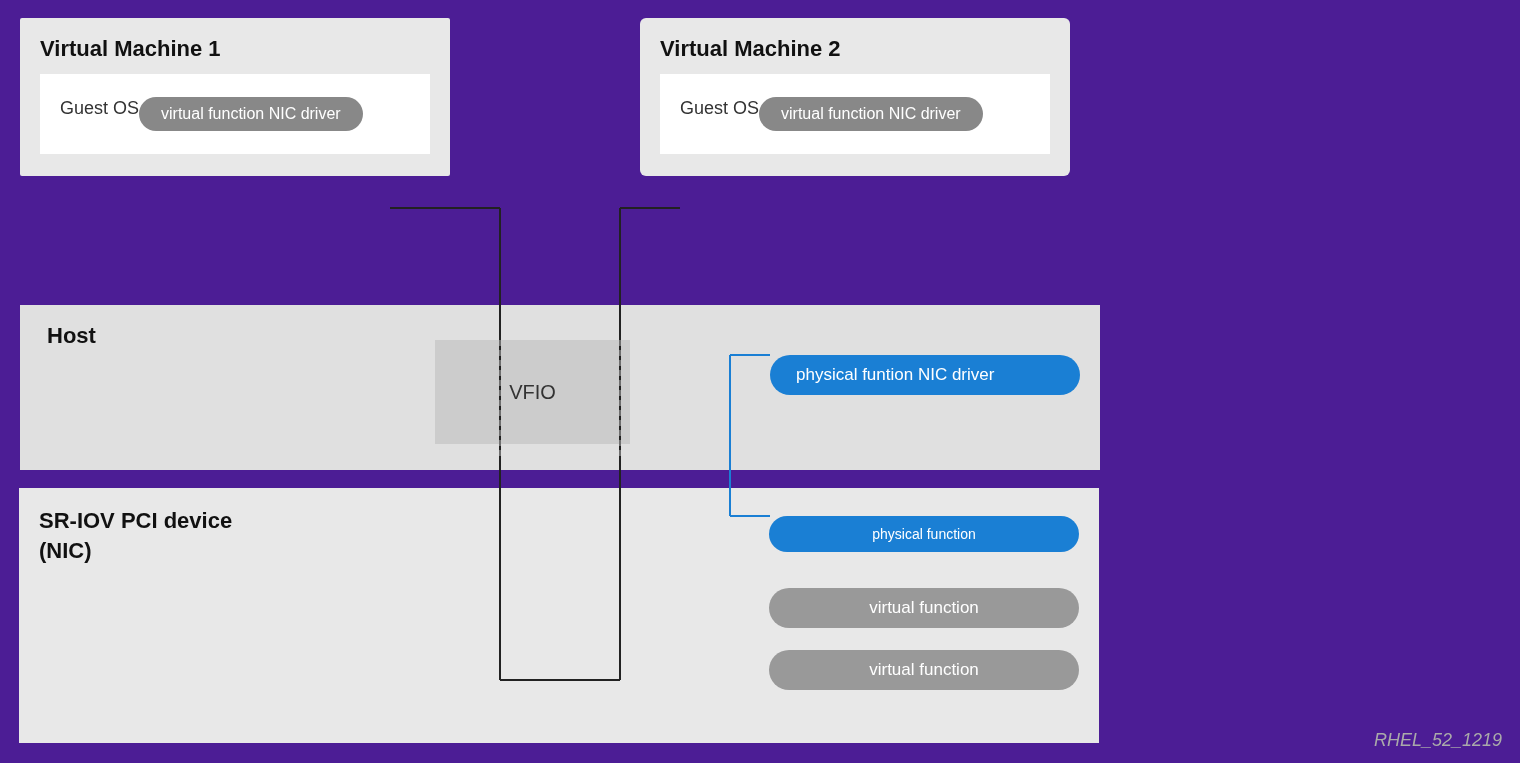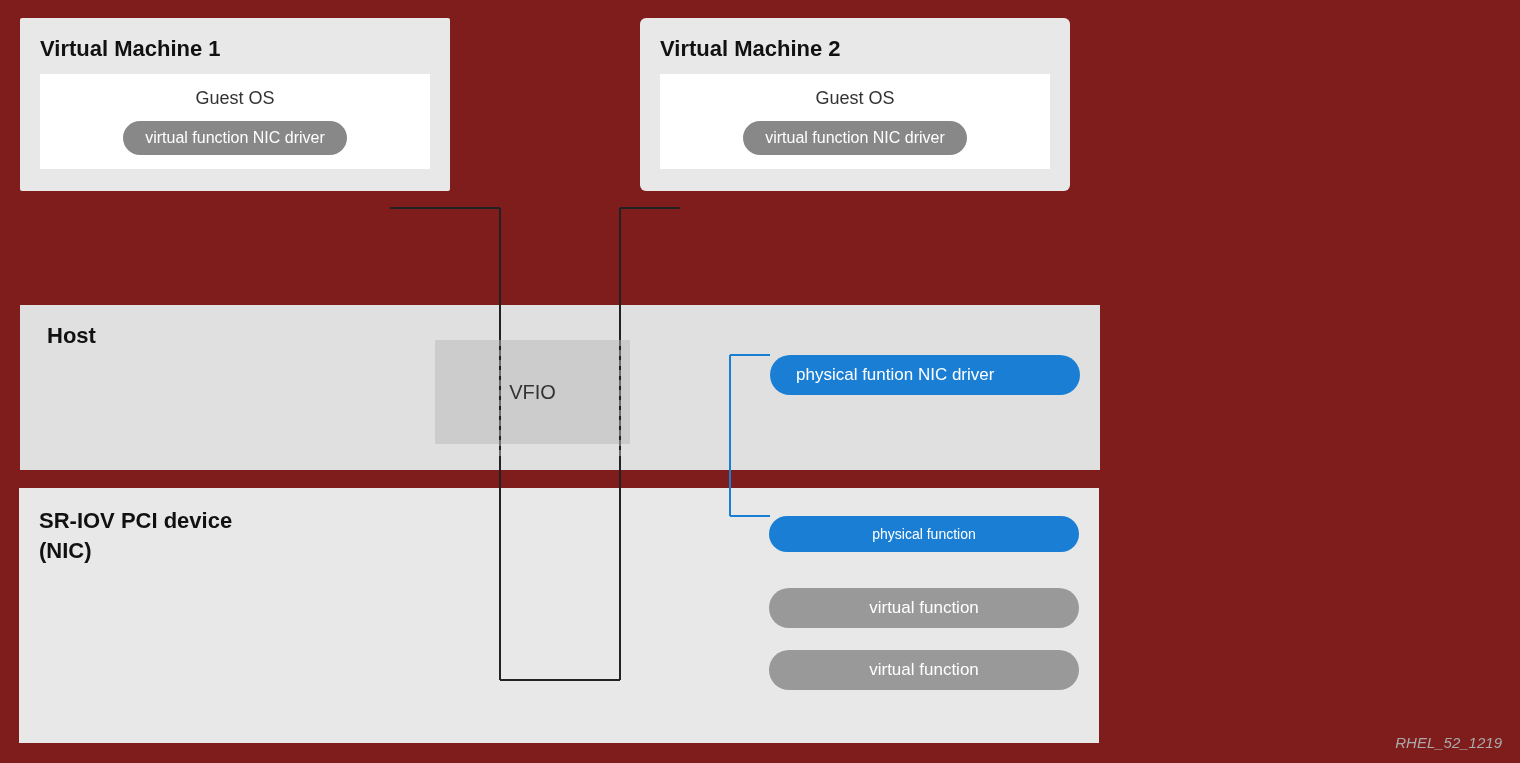--- a/index.html
+++ b/index.html
@@ -9,37 +9,37 @@
       width: 1520px;
       height: 763px;
       overflow: hidden;
       position: relative;
     }
 
     .main-container {
       width: 1520px;
       height: 763px;
       position: relative;
-      background: #7f1d1d;
+      background: #4c1d95;
     }
 
     .vm-title {
       font-size: 22px;
       font-weight: 700;
       color: #111111;
       margin-bottom: 12px;
     }
 
     .guest-os-box {
       background: #ffffff;
       border: none;
       padding: 14px 20px 14px 20px;
       min-height: 80px;
       display: flex;
-      flex-direction: column;
+      flex-direction: row;
       align-items: center;
     }
 
     .guest-os-label {
       font-size: 18px;
       color: #333333;
       margin-bottom: 12px;
     }
 
     .vf-nic-badge {
@@ -66,21 +66,21 @@
       width: 1520px;
       height: 763px;
       pointer-events: none;
     }
 
     
     .watermark {
       position: absolute;
       bottom: 12px;
       right: 18px;
-      font-size: 15px;
+      font-size: 18px;
       color: #aaaaaa;
       font-style: italic;
     }
   </style>
 </head>
 <body>
 
 <div class="main-container">
 
   <div style="position:absolute; top:18px; left:20px; width:430px; background:#e8e8e8; padding:18px 20px 22px 20px; border-radius:2px;">

